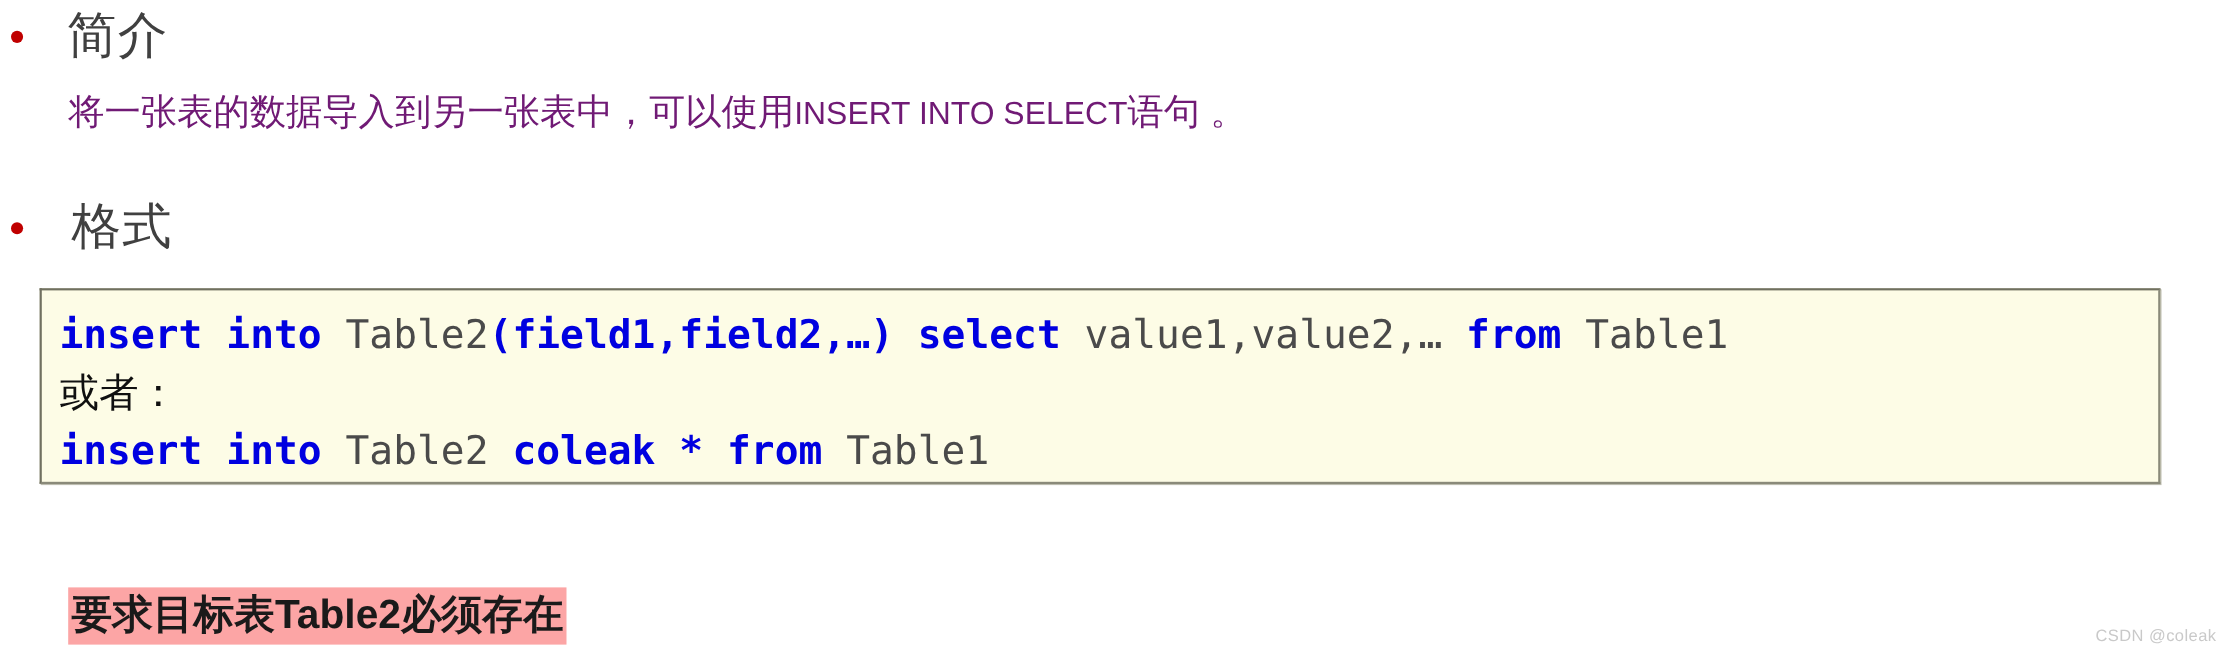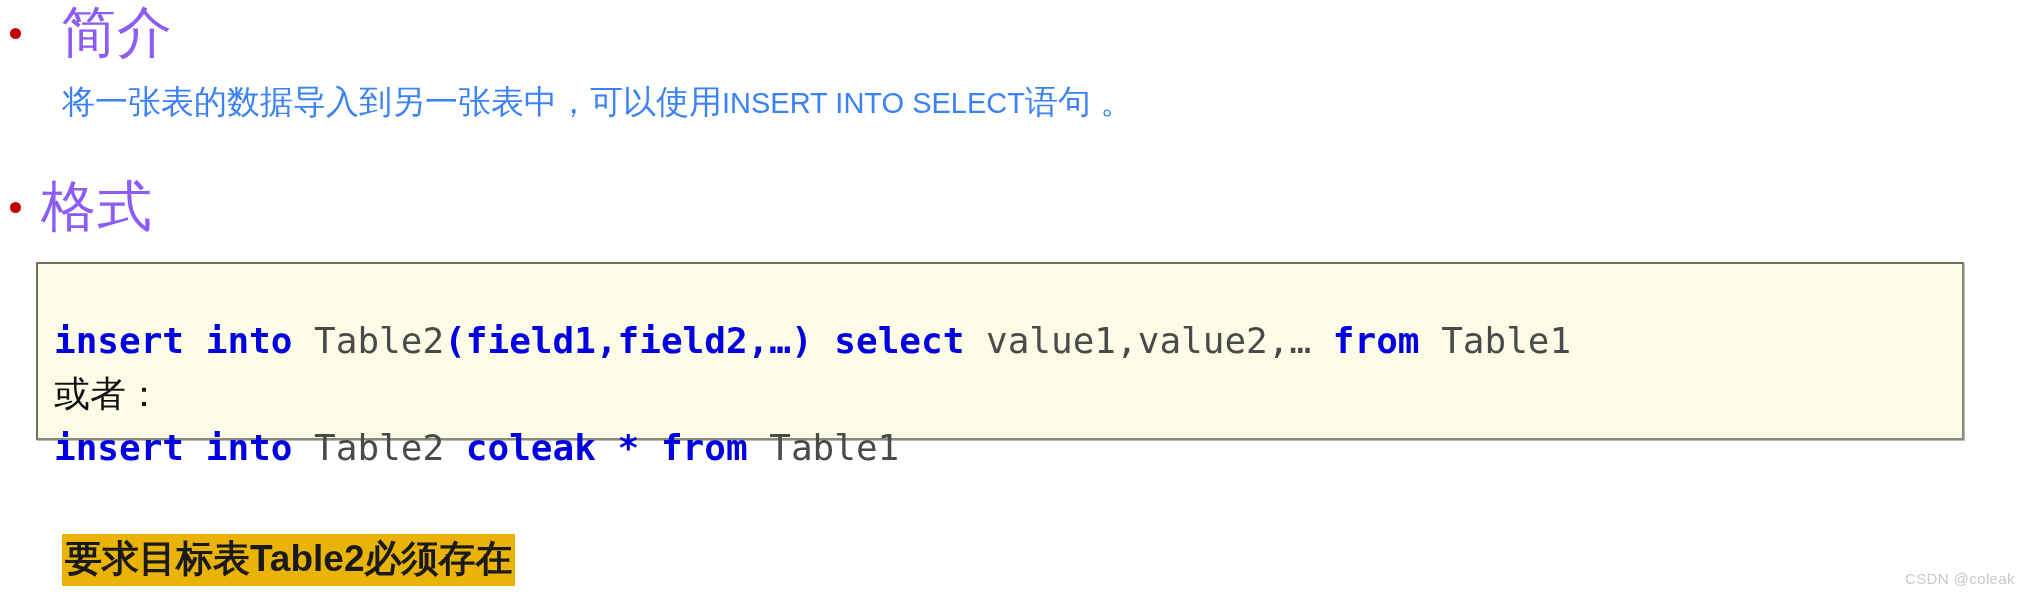--- a/index.html
+++ b/index.html
@@ -31,42 +31,42 @@
   .bullet-dot {
     width: 11px;
     height: 11px;
     border-radius: 50%;
     background: #c00000;
     margin-top: 20px;
     margin-right: 0px;
     flex: 0 0 auto;
   }
   .bullet-label {
-    color: #8b5cf6;
-    font-size: 55px;
+    color: #404040;
+    font-size: 45px;
     line-height: 48px;
     font-weight: 400;
     letter-spacing: 1px;
     white-space: nowrap;
   }
 
   #heading-intro { left: 10px; top: 8px; }
   #heading-intro .bullet-label { margin-left: 40px; }
 
   #heading-format { left: 10px; top: 182px; }
-  #heading-format .bullet-label { margin-left: 20px; }
+  #heading-format .bullet-label { margin-left: 44px; }
 
   
   .body-text {
     position: absolute;
     left: 62px;
     top: 80px;
     font-size: 33px;
     line-height: 44px;
-    color: #3b82f6;
+    color: #701a75;
     font-weight: 400;
     white-space: nowrap;
     letter-spacing: 0px;
   }
   .body-text .latin {
     font-size: 29px;
     letter-spacing: 0px;
   }
 
   
@@ -78,21 +78,20 @@
     height: 178px;
     background: #fdfce6;
     border: 2px solid #8a8a7a;
     border-top-color: #707060;
     border-left-color: #707060;
     box-sizing: border-box;
     box-shadow: 1px 1px 0 #bdbdb0;
   }
   .code-lines {
     padding: 14px 0 0 16px;
-    margin-top: 36px;
   }
   .code-line {
     font-family: "DejaVu Sans Mono", "Liberation Mono", monospace;
     font-size: 36px;
     line-height: 53px;
     white-space: nowrap;
     letter-spacing: 0px;
   }
   .kw {
     color: #0000e0;
@@ -110,21 +109,21 @@
   }
 
   
   .note-wrap {
     position: absolute;
     left: 62px;
     top: 534px;
   }
   .note {
     display: inline-block;
-    background: #eab308;
+    background: #fca5a5;
     color: #1a1a1a;
     font-size: 37px;
     line-height: 48px;
     font-weight: 700;
     padding: 1px 3px 3px 3px;
     white-space: nowrap;
     letter-spacing: 0px;
   }
 
   

